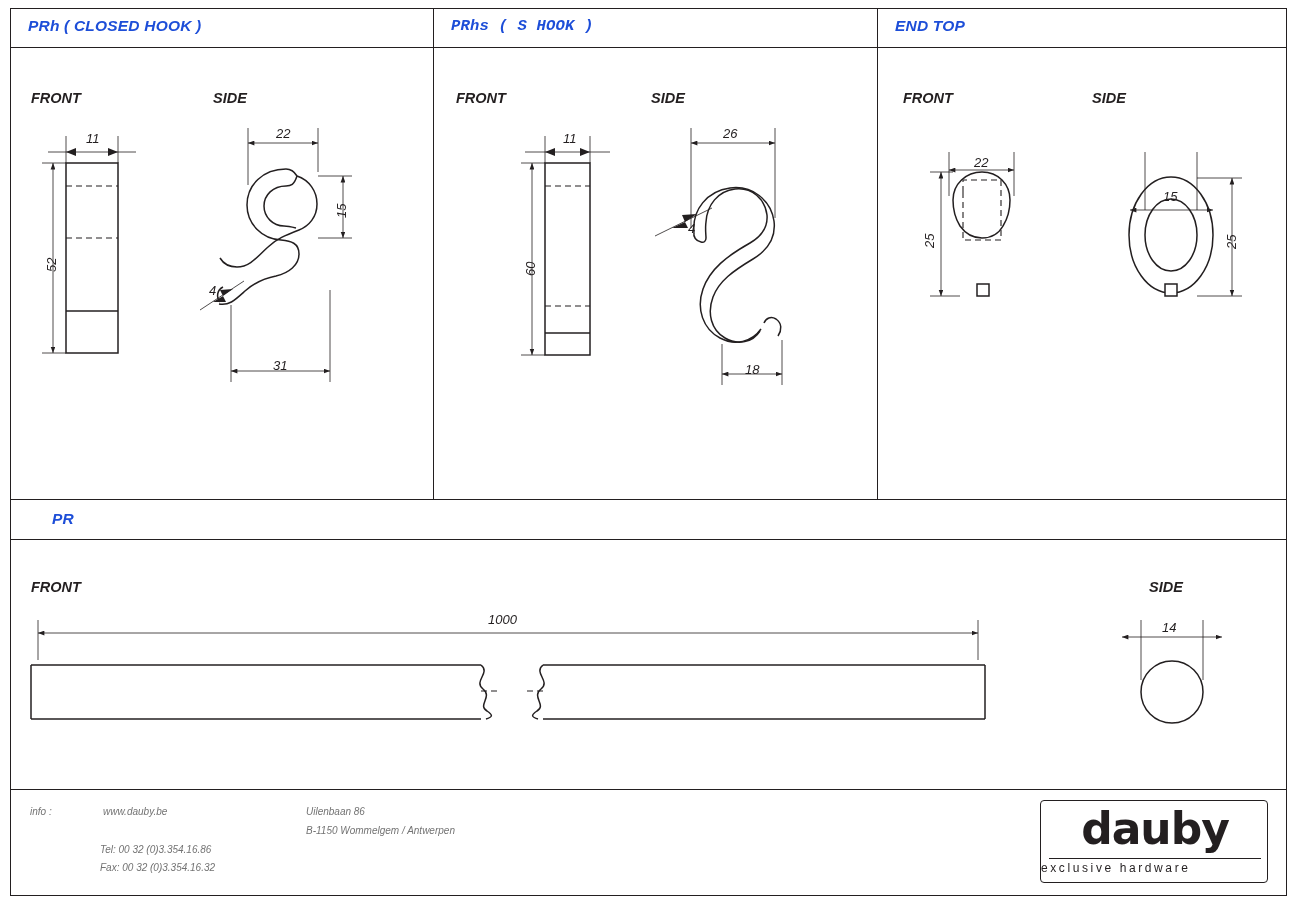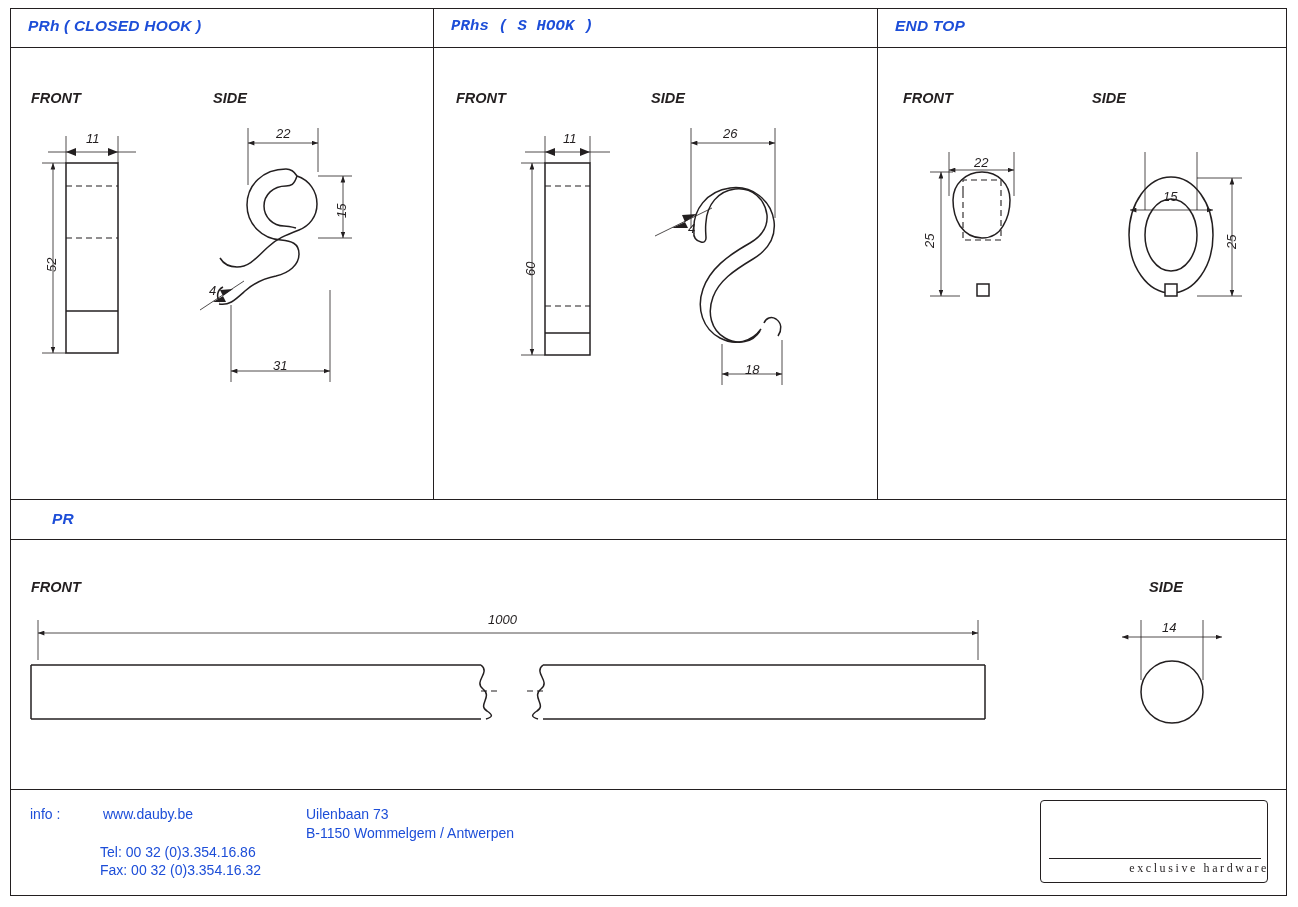--- a/index.html
+++ b/index.html
@@ -69,22 +69,23 @@
     position: absolute;
     left: 0;
     top: 0;
     width: 1298px;
     height: 907px;
     overflow: visible;
     pointer-events: none;
   }
   .footer-text {
     position: absolute;
-    font-size: 14px;
-    color: #1d4ed8;
+    font-style: italic;
+    font-size: 10px;
+    color: #737373;
     white-space: nowrap;
   }
   .logo-box {
     position: absolute;
     left: 1040px;
     top: 800px;
     width: 228px;
     height: 83px;
     border: 1.2px solid #231f20;
     border-radius: 4px;
@@ -109,22 +110,22 @@
     top: 57px;
     width: 212px;
     height: 0;
     border-top: 1.1px solid #231f20;
   }
   .logo-sub {
     position: absolute;
     left: 0;
     top: 60px;
     width: 228px;
-    text-align: right;
-    font-family: Liberation Serif, serif;
+    text-align: left;
+    font-family: Liberation Sans, sans-serif;
     font-size: 12px;
     letter-spacing: 2.6px;
     color: #231f20;
   }
 </style>
 </head>
 <body>
 
 <div id="sheet">
 
@@ -336,21 +337,22 @@
   <div class="dim-text" style="left:1163px; top:189px;">15</div>
   <div class="dim-text vert" style="left:1224px; top:249px;">25</div>
 
   <div class="dim-text" style="left:488px; top:612px;">1000</div>
   <div class="dim-text" style="left:1162px; top:620px;text-align:center;">14</div>
 
   <div class="footer-text" style="left:30px;  top:806px;">info :</div>
   <div class="footer-text" style="left:103px; top:806px;">www.dauby.be</div>
   <div class="footer-text" style="left:100px; top:844px;">Tel: 00 32 (0)3.354.16.86</div>
   <div class="footer-text" style="left:100px; top:862px;">Fax: 00 32 (0)3.354.16.32</div>
-  <div class="footer-text" style="left:306px; top:806px;">Uilenbaan 73</div>
+  <div class="footer-text" style="left:306px; top:806px;">Uilenbaan 86</div>
   <div class="footer-text" style="left:306px; top:825px;">B-1150 Wommelgem / Antwerpen</div>
 
   <div class="logo-box">
+    <div class="logo-word">dauby</div>
     <div class="logo-rule"></div>
     <div class="logo-sub">exclusive hardware</div>
   </div>
 
 </div>
 
 </body></html>

